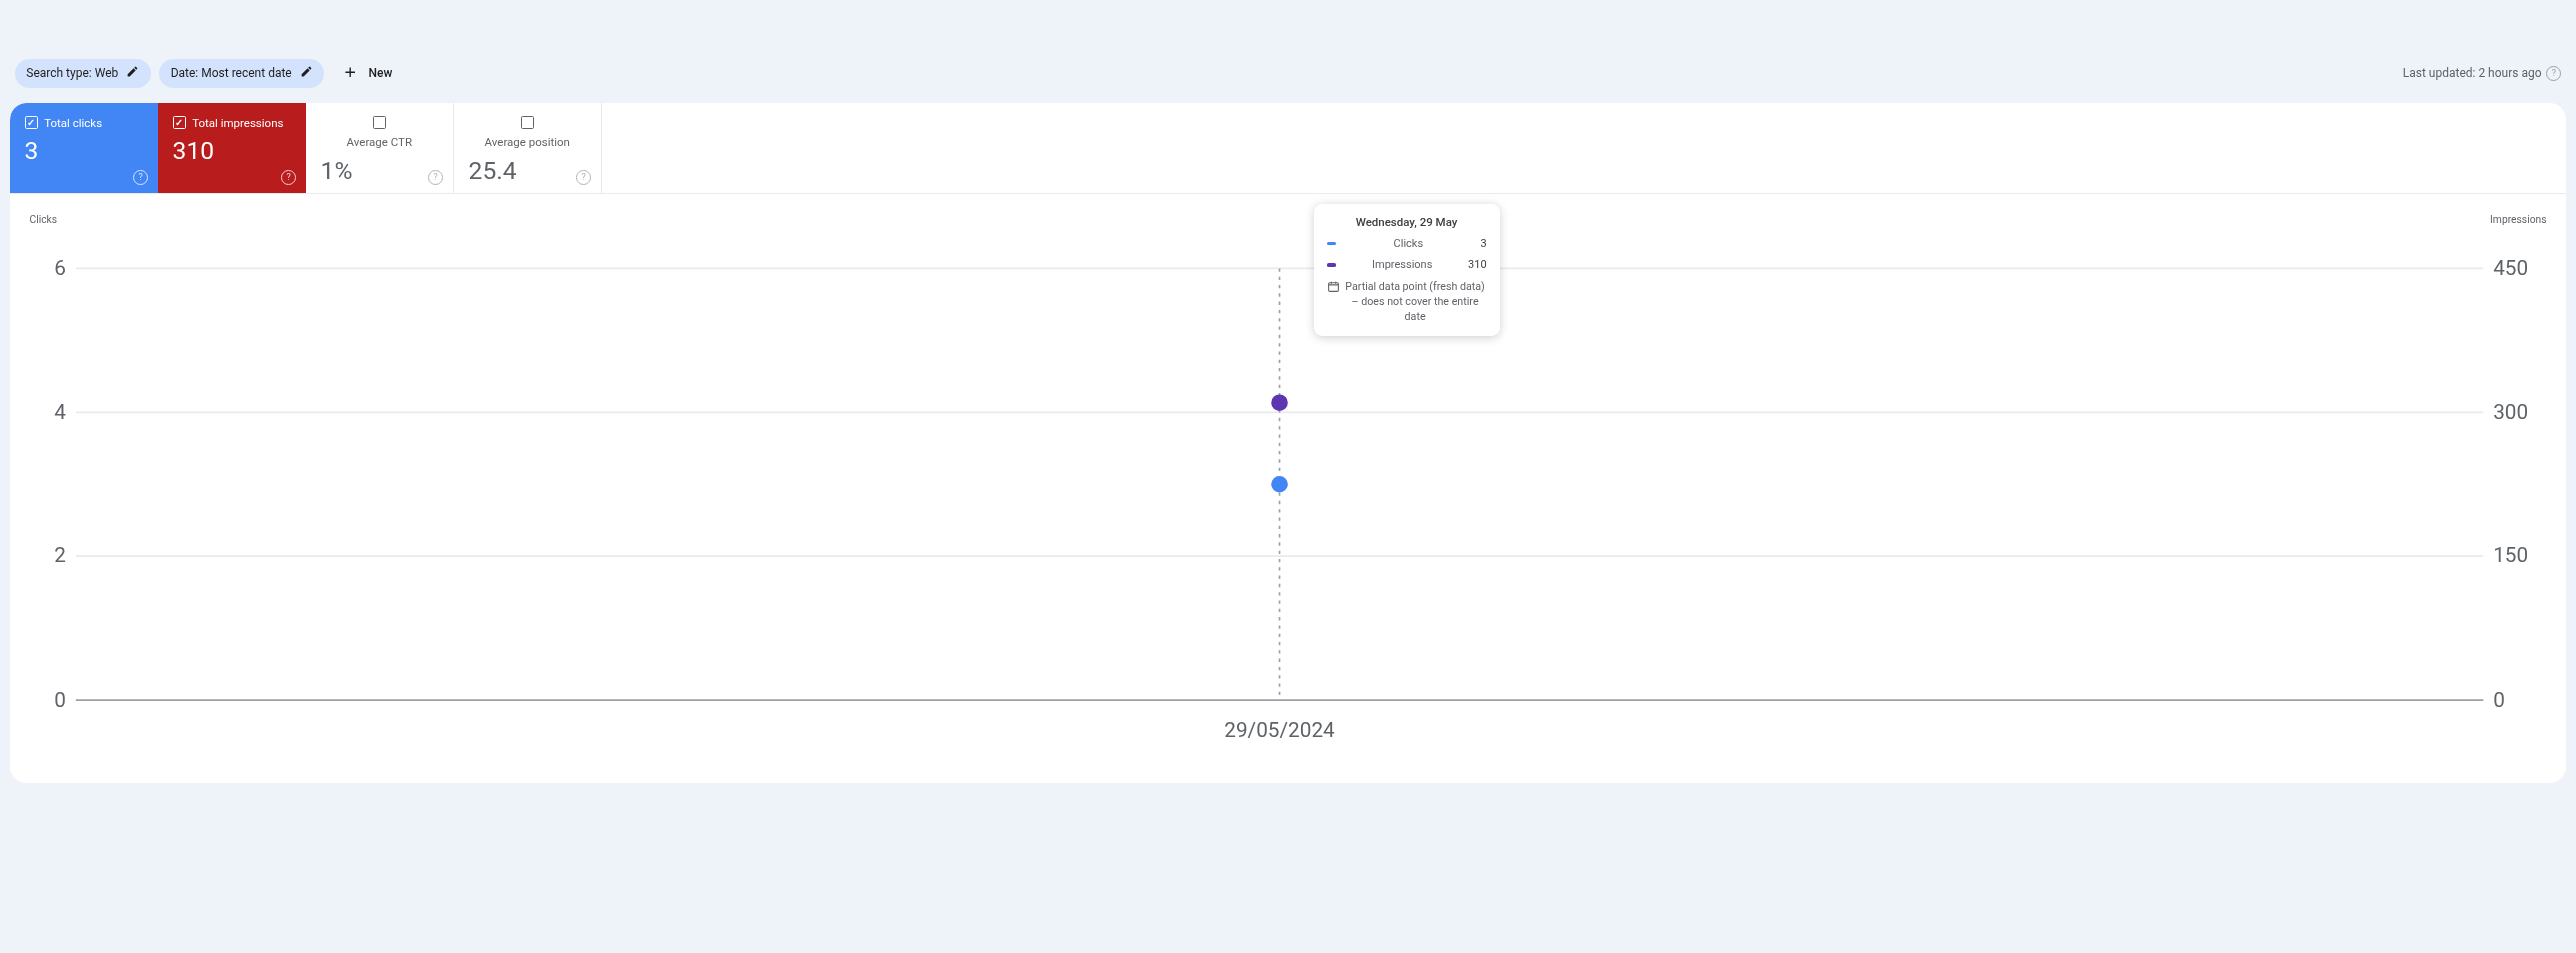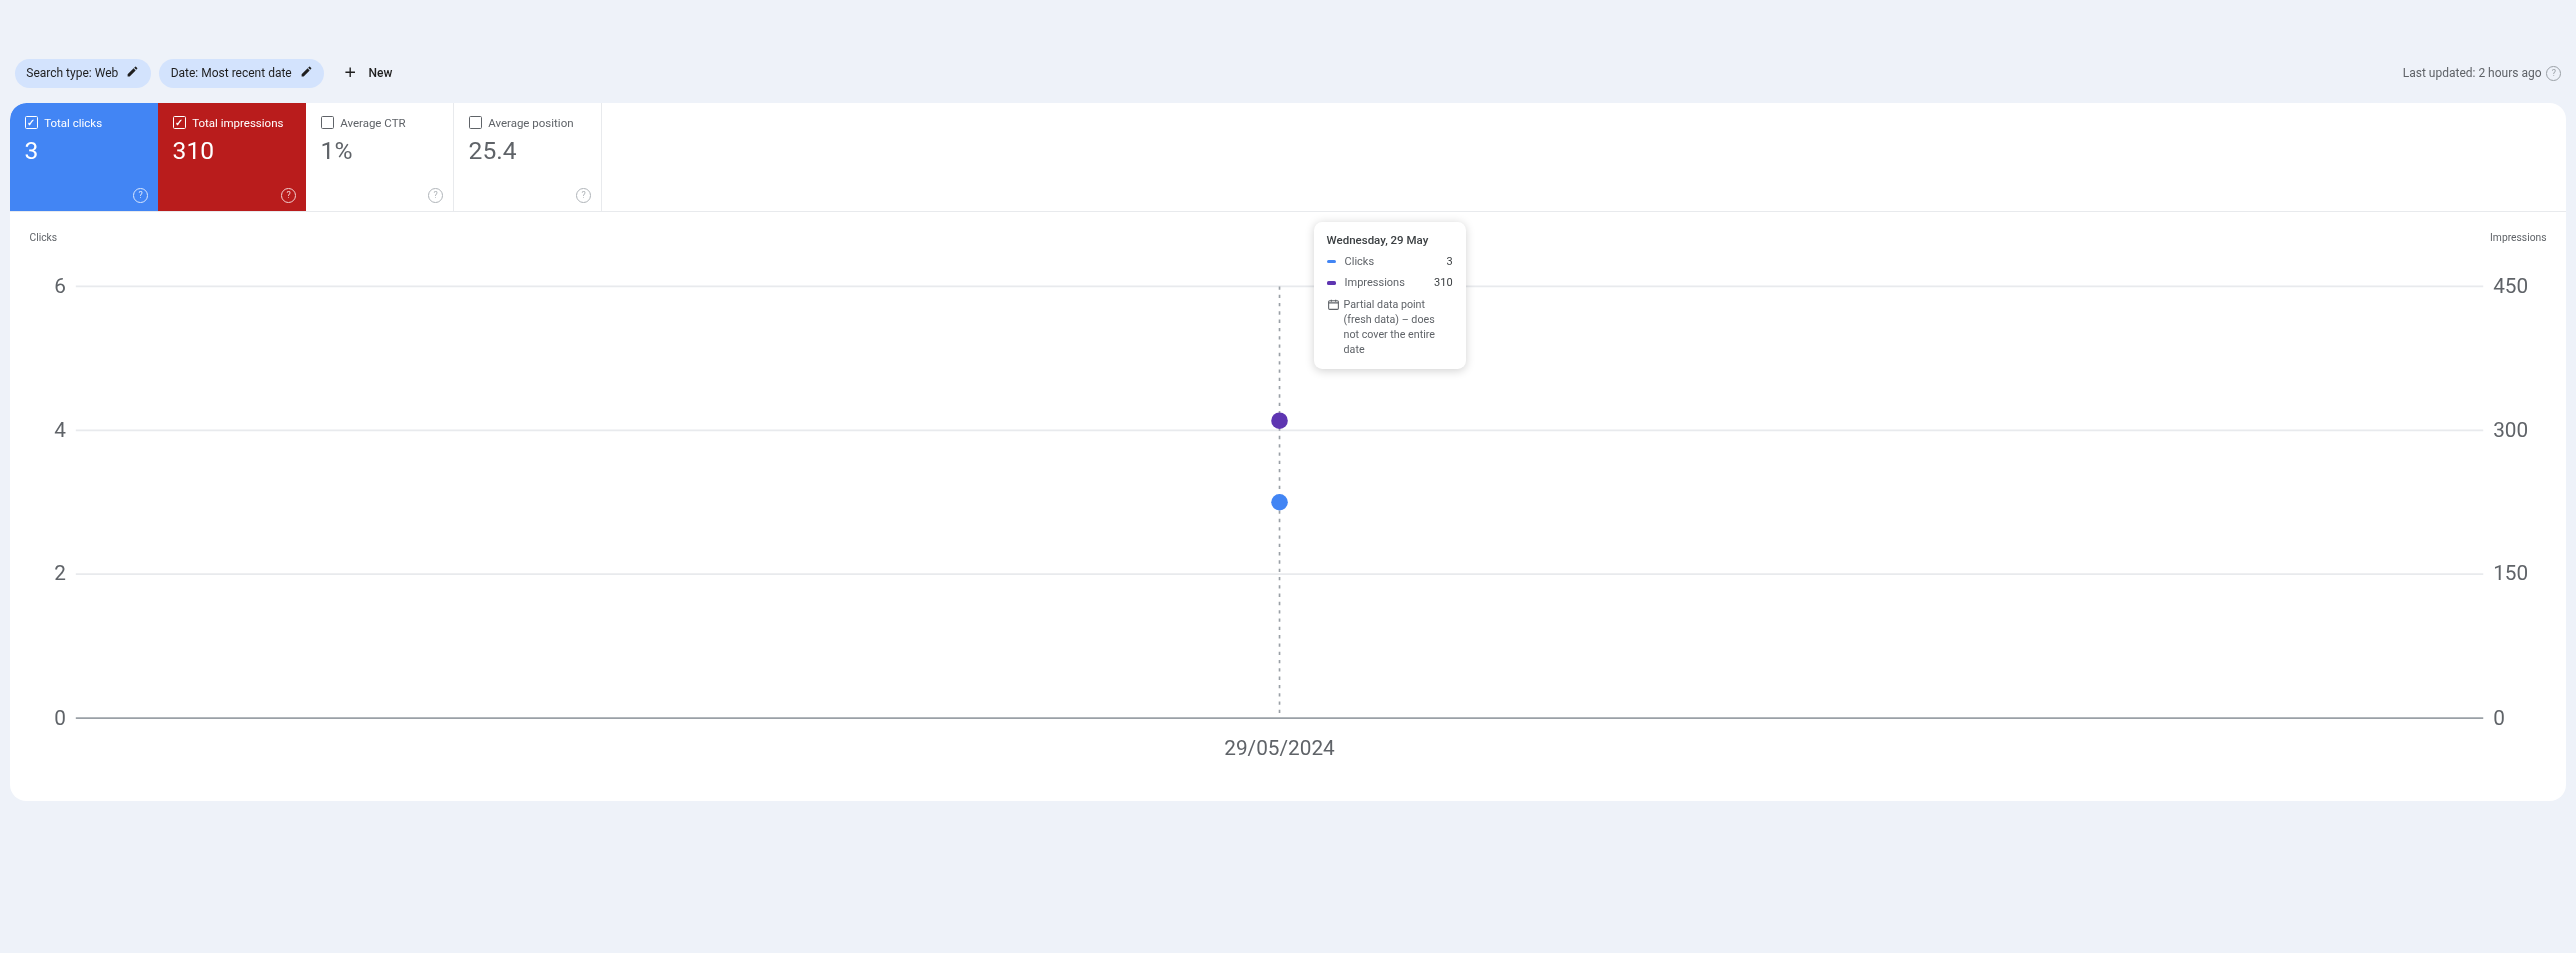--- a/index.html
+++ b/index.html
@@ -66,35 +66,35 @@
     margin: 0 1.6px;
     overflow: hidden;
     position: relative;
   }
   .metrics-row {
     display: flex;
     border-bottom: 0.8px solid #e8eaed;
   }
   .metric-card {
     width: 148px;
-    height: 108px;
+    height: 90px;
     padding: 13px 14.8px 9.8px 14.8px;
     border-right: 0.8px solid #e8eaed;
     position: relative;
     cursor: pointer;
   }
   .metric-card.active-blue { background: #4285f4; color: #fff; border-right: none; border-top-left-radius: 16.4px; }
   .metric-card.active-purple { background: #b91c1c; color: #fff; border-right: none; }
   .metric-header {
     display: flex;
     align-items: center;
     gap: 6.6px;
     font-size: 11.5px;
   }
-  .metric-card.inactive .metric-header { color: #5f6368; }
+  .metric-card.inactive .metric-header { color: #5f6368; flex-direction: column; }
   .checkbox {
     width: 13px; height: 13px;
     border: 1.6px solid currentColor;
     border-radius: 1.6px;
     display: inline-flex;
     align-items: center;
     justify-content: center;
   }
   .checkbox.checked::after {
     content: "✓";
@@ -130,23 +130,24 @@
     right: 19.7px; top: 19.7px;
     font-size: 10.3px;
     color: #5f6368;
   }
   .chart-svg { display: block; width: 100%; }
   .tooltip {
     position: absolute;
     background: #fff;
     border-radius: 8.2px;
     box-shadow: 0 1.6px 9.8px rgba(0,0,0,0.18);
-    width: 152px;
+    width: 186px;
     padding: 11.5px 13px 11.5px 13px;
     font-size: 11px;
+    text-align: center;
   }
   .tooltip-title { font-weight: 500; color: #3c4043; margin-bottom: 8.2px; font-size: 11.5px;}
   .tooltip-row {
     display: flex;
     align-items: center;
     gap: 8.2px;
     margin-bottom: 8.2px;
   }
   .swatch { width: 9.8px; height: 3.3px; border-radius: 1.6px; }
   .swatch.blue { background: #4285f4; }

